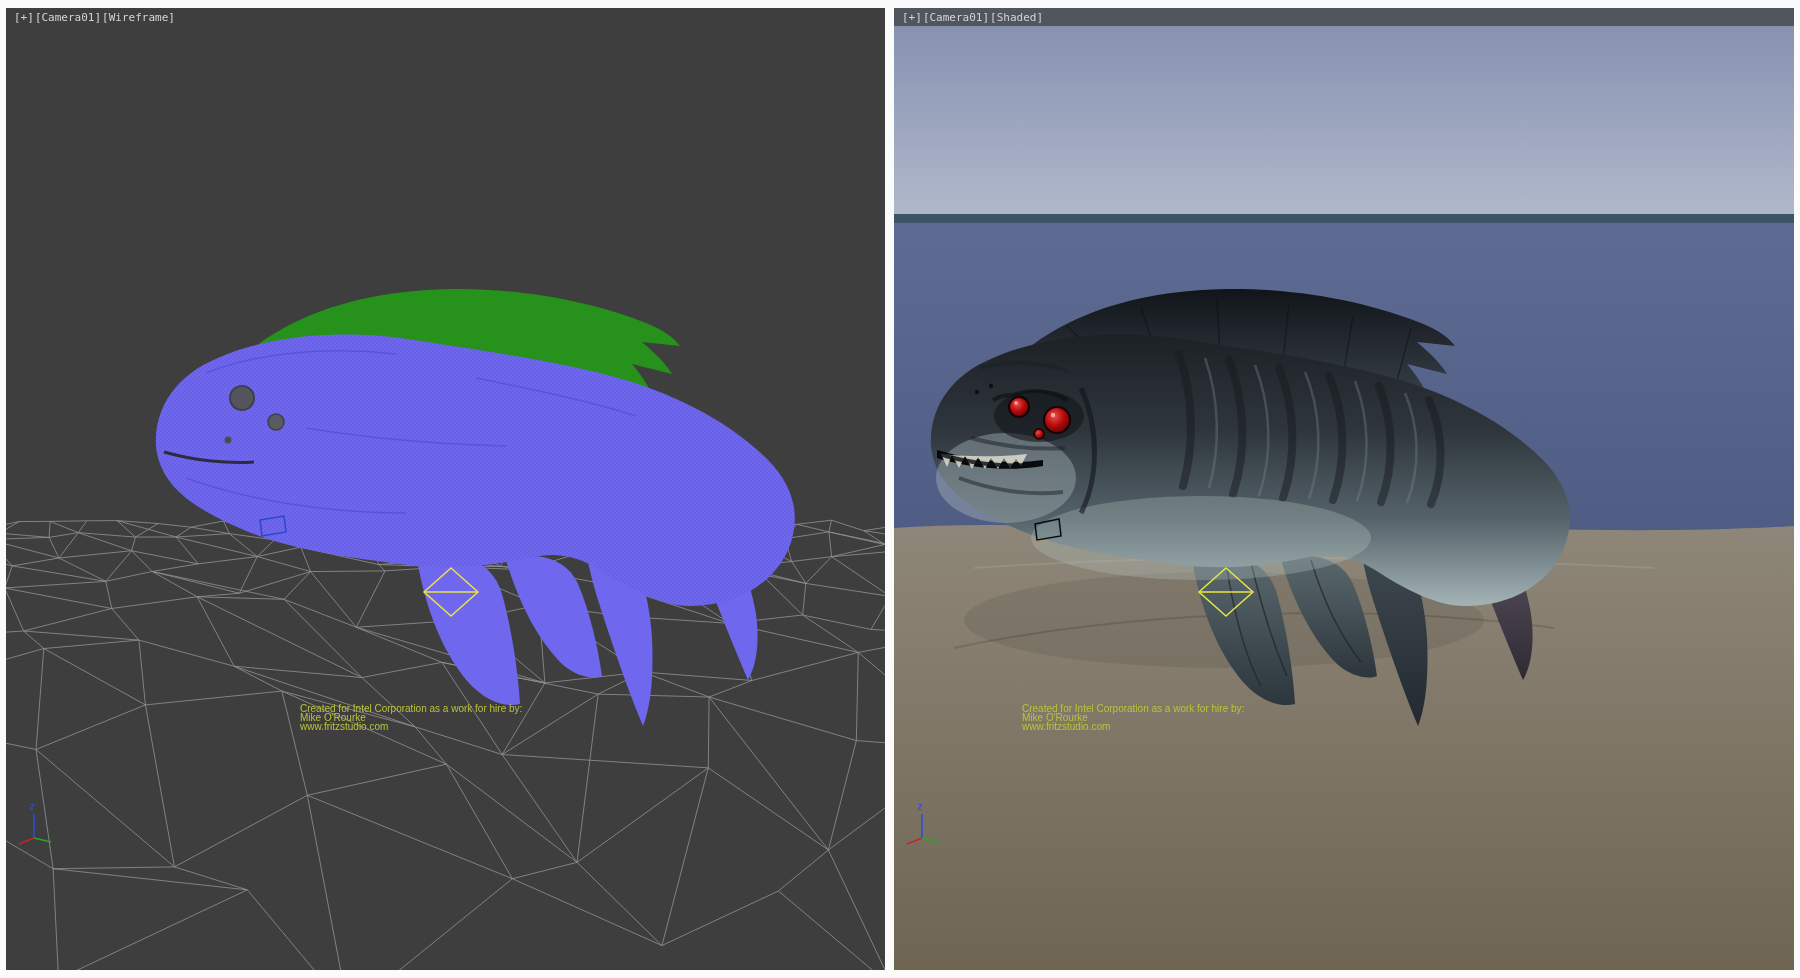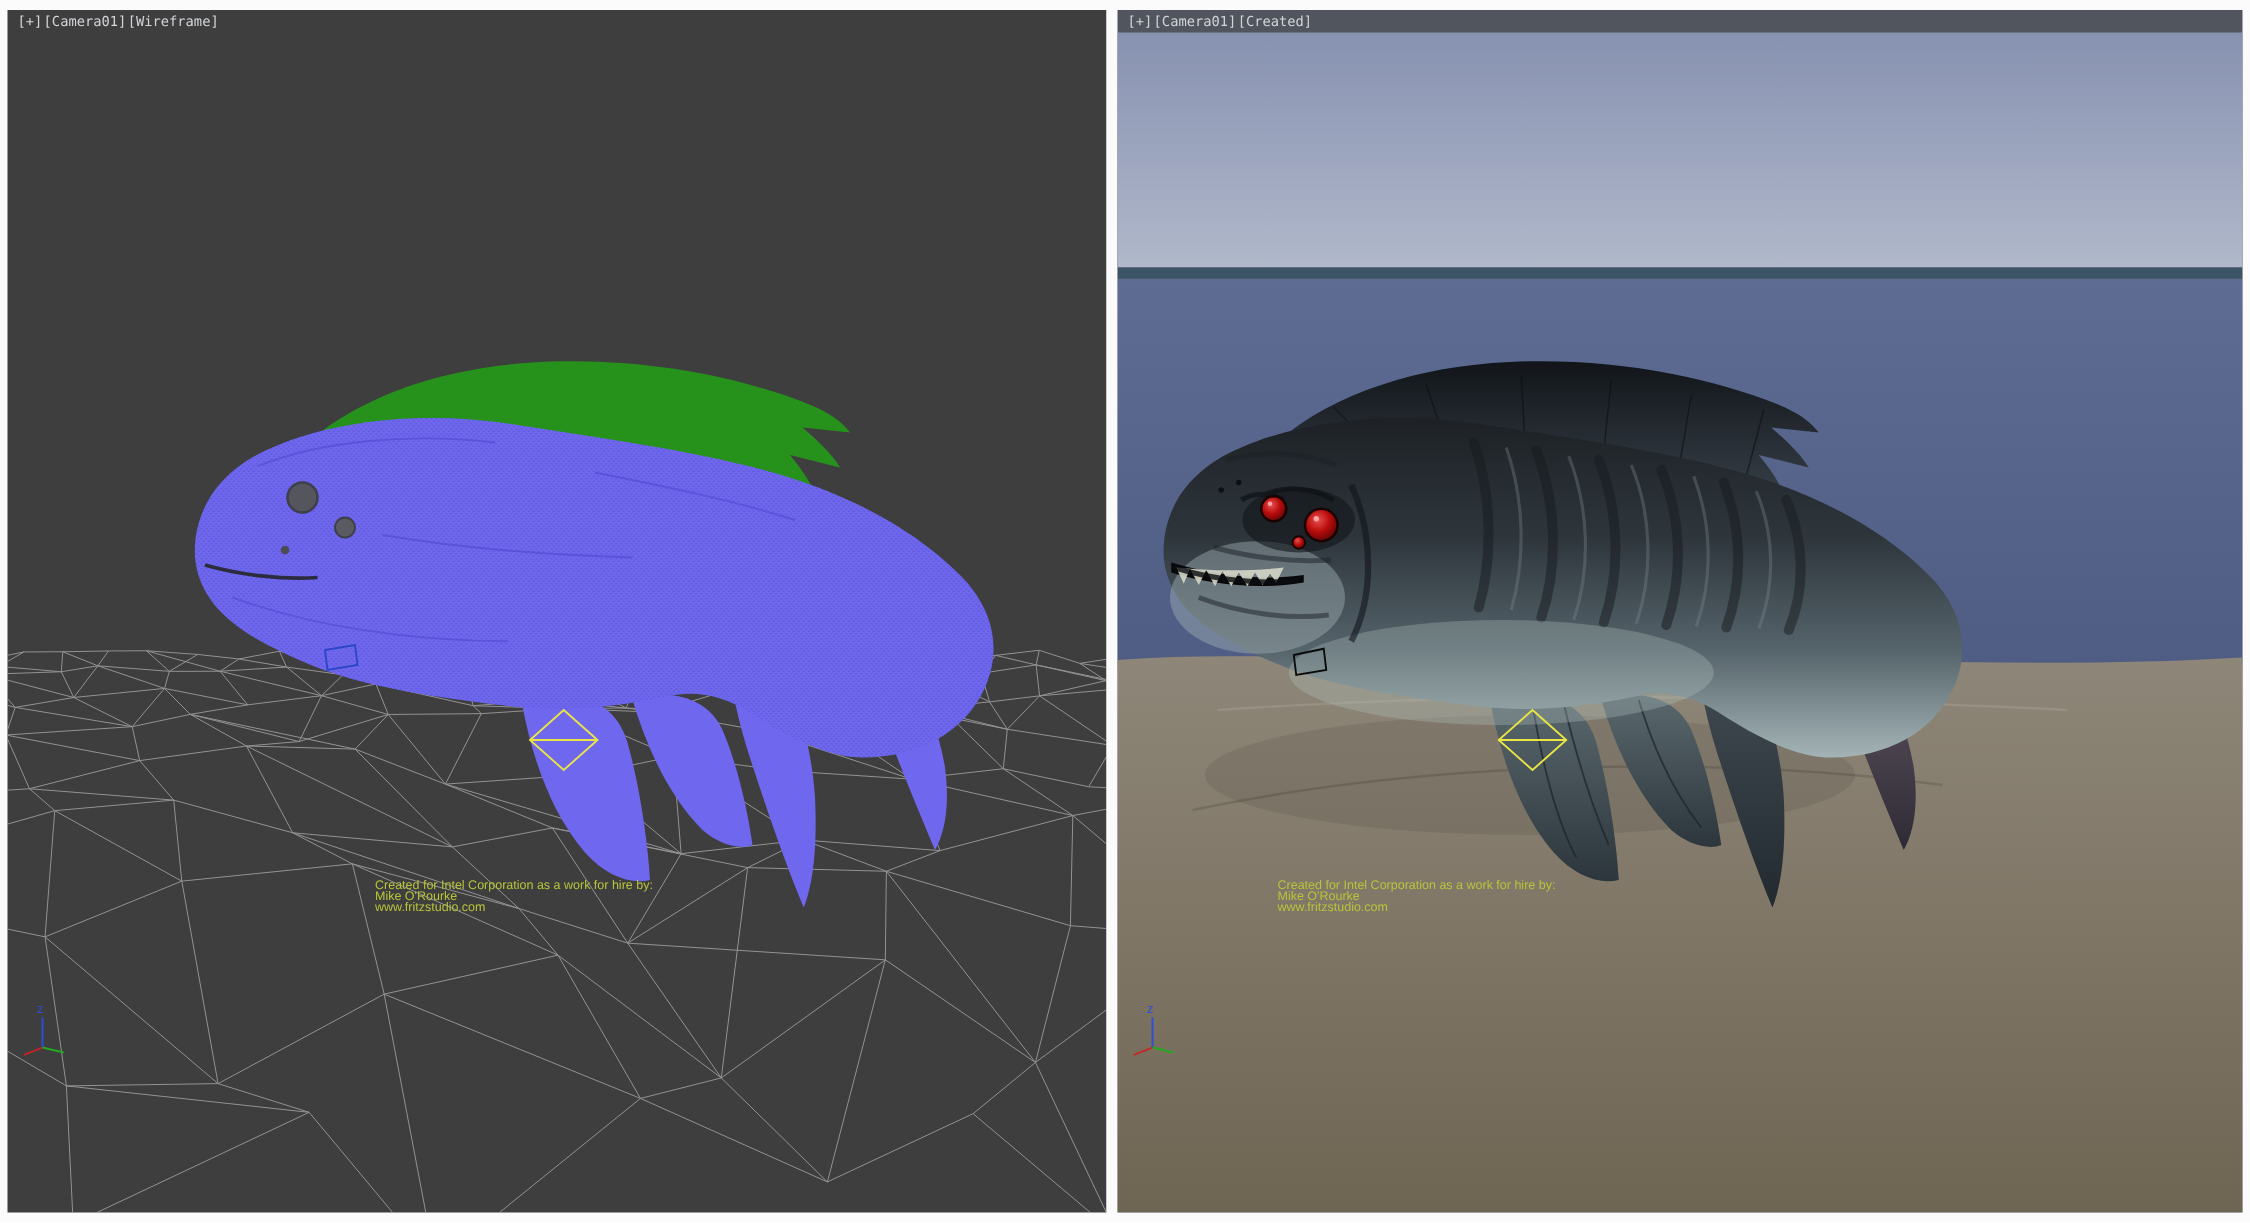--- a/index.html
+++ b/index.html
@@ -413,21 +413,21 @@
       <line x1="18" y1="40" x2="3" y2="46" stroke-width="1.5" stroke="#cc2222"></line>
       <line x1="18" y1="40" x2="35" y2="44" stroke-width="1.5" stroke="#22aa22"></line>
     </svg>
   </div>
 
   <div class="viewport vp-right">
 
     <div class="vp-label">
       <span>[+]</span>
       <span>[Camera01]</span>
-      <span>[Created]</span>
+      <span>[Shaded]</span>
     </div>
 
     <svg class="scene" width="900" height="962" viewBox="0 0 900 962">
       <defs>
         <linearGradient id="skyG" x1="0" y1="0" x2="0" y2="1">
           <stop offset="0" stop-color="#8792b1"></stop>
           <stop offset="1" stop-color="#b0b8ca"></stop>
         </linearGradient>
         <linearGradient id="seaG" x1="0" y1="0" x2="0" y2="1">
           <stop offset="0" stop-color="#5e6c94"></stop>

